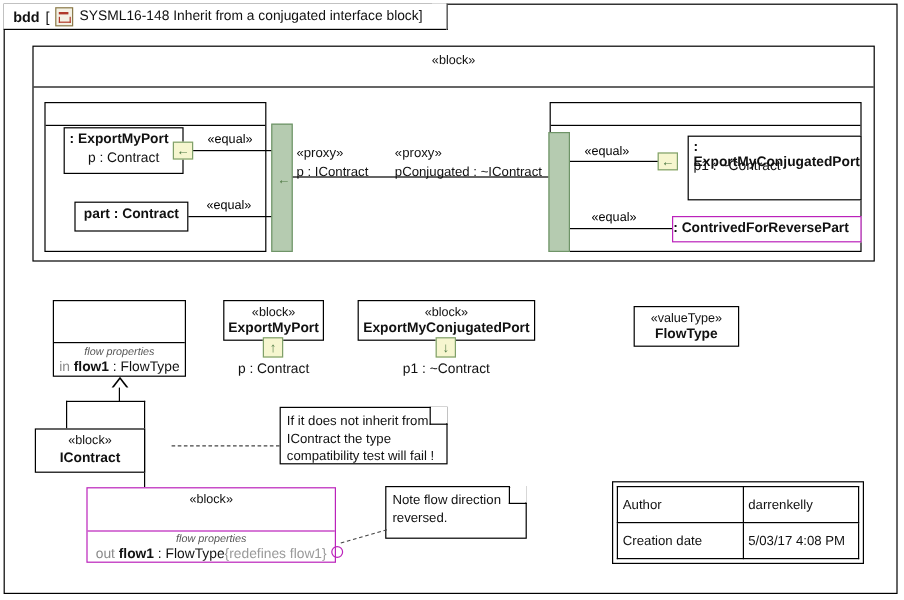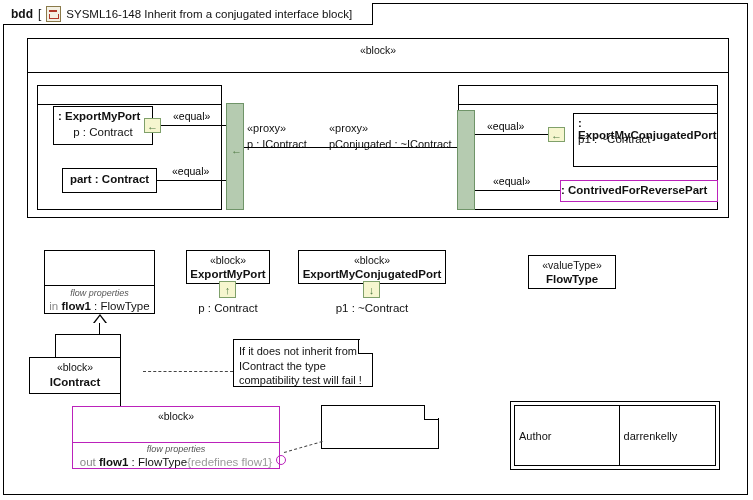--- a/index.html
+++ b/index.html
@@ -272,25 +272,30 @@
 <div style="position:absolute;left:276px;top:455px;width:8px;height:8px;border:1.2px solid #bb22bb;border-radius:50%;"></div>
 
 <div class="note" id="note-inherit">
   <span class="fold"></span>
   <span>If it does not inherit from IContract the type compatibility test will fail !</span>
 </div>
 <div class="dash" style="left:143px;top:371px;width:90px;"></div>
 
 <div class="note" id="note-flow">
   <span class="fold"></span>
+  <span>Note flow direction reversed.</span>
 </div>
 <div class="dash" style="left:284px;top:452px;width:40px;transform:rotate(-16deg);transform-origin:left center;"></div>
 
 <div id="meta-table">
   <table>
     <tbody>
         <tr>
       <td class="k">Author</td>
       <td>darrenkelly</td>
     </tr>
+    <tr>
+      <td class="k">Creation date</td>
+      <td>5/03/17 4:08 PM</td>
+    </tr>
   </tbody>
     </table>
 </div>
 
 </body></html>

